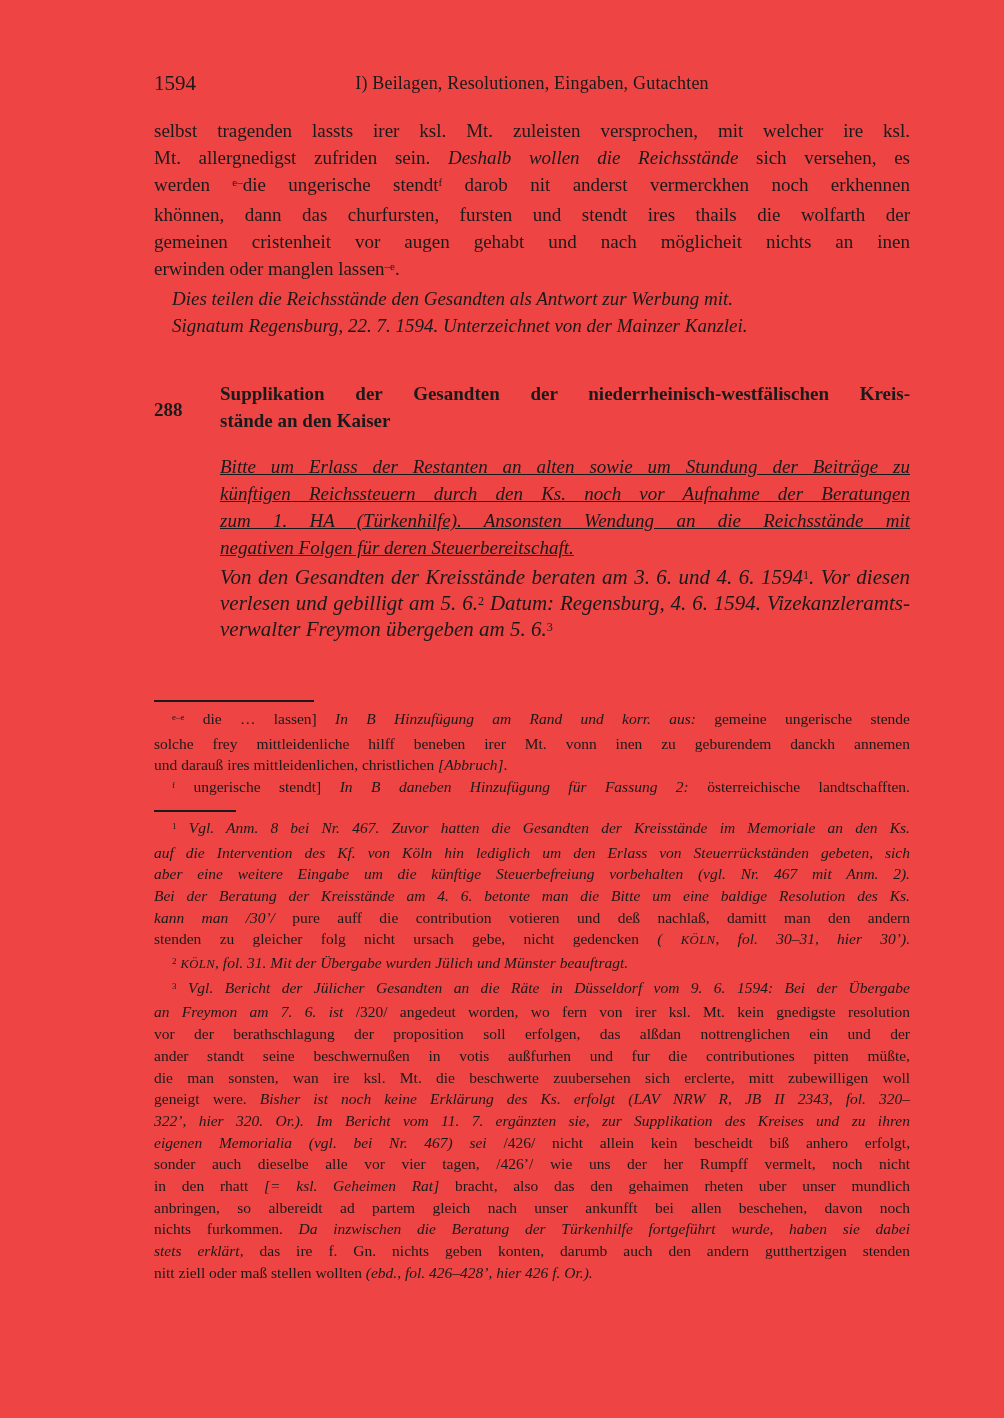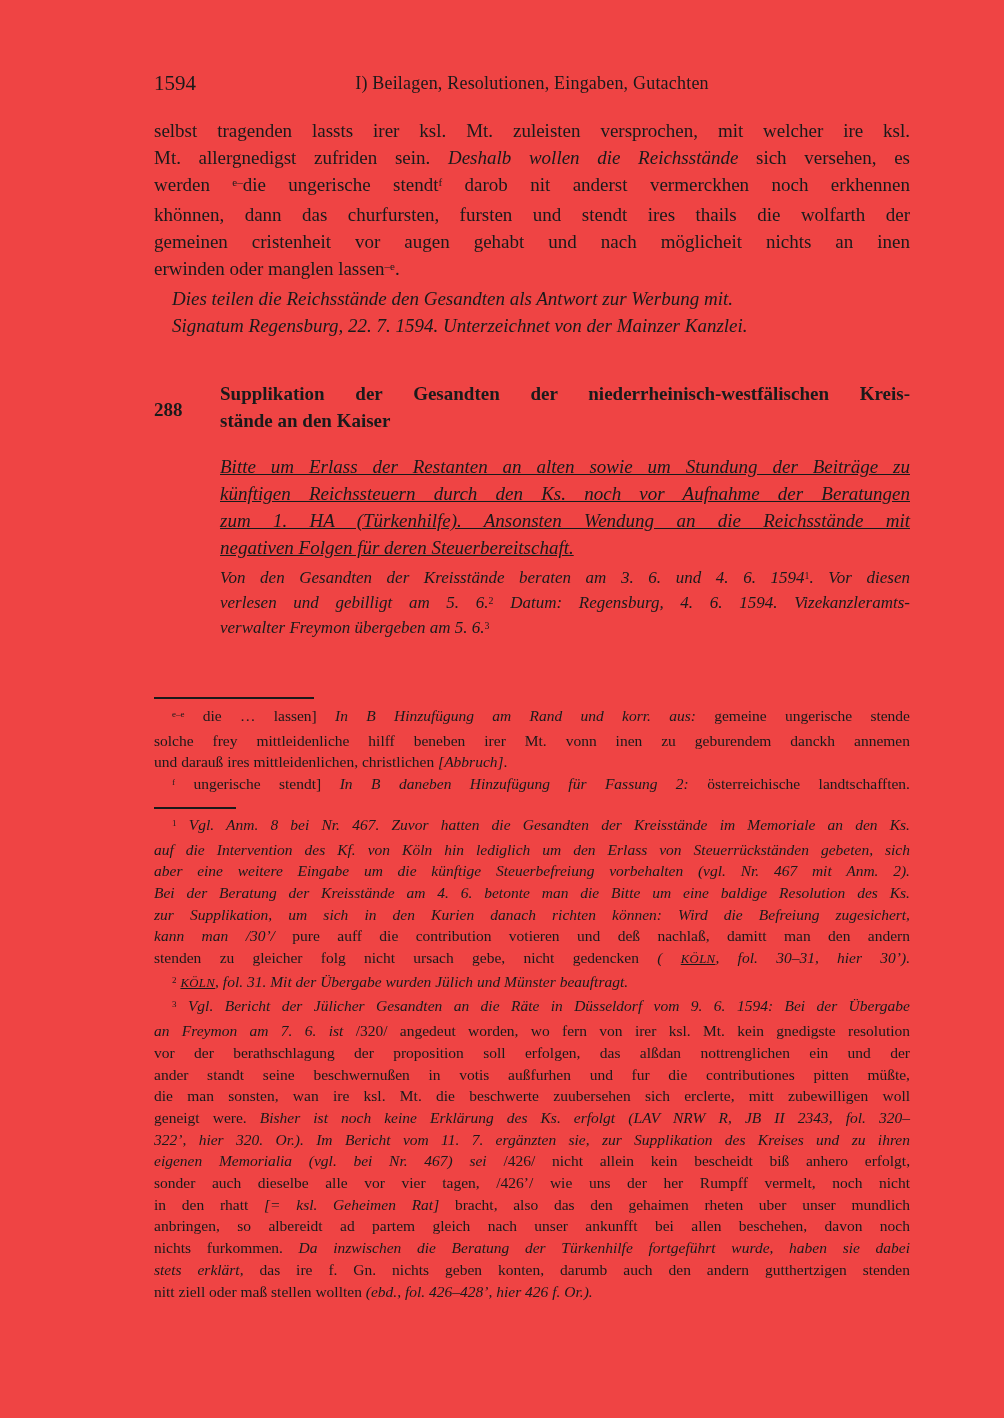--- a/index.html
+++ b/index.html
@@ -20,32 +20,32 @@
   .run-title{ text-align:center; font-size:18px; line-height:27px; letter-spacing:.2px; }
 
   
   .ln{ text-align:justify; text-align-last:justify; }
   [data-lines] .ln:last-child{ text-align-last:left; }
   .jall .ln:last-child{ text-align-last:justify; }
   .noj .ln{ text-align-last:left; }
   .it{ font-style:italic; }
   .bd{ font-weight:bold; }
   .sp{ font-size:58%; position:relative; top:-0.45em; font-style:normal; }
-  .sc{ font-style:italic; font-size:82%; letter-spacing:.03em;text-decoration:underline; }
+  .sc{ font-style:italic; font-size:82%; letter-spacing:.03em; }
 
   
   .body-para{ margin-top:20px; font-size:19px; line-height:27px; }
   .dispositio{ padding-left:18px; font-size:19px; line-height:27px; font-style:italic; }
 
   
   .entry{ margin-top:41px; margin-left:66px; position:relative; }
   .entry-num{ position:absolute; left:-66px; top:16px; font-weight:bold; font-size:19px; line-height:27px; }
   .heading{ font-weight:bold; font-size:19px; line-height:27px; }
   .summary{ margin-top:19px; margin-left:66px; font-size:19px; line-height:27px; font-style:italic;text-decoration:underline; }
-  .protocol{ margin-top:5px; margin-left:66px; font-size:17px; line-height:23px; font-style:italic; }
+  .protocol{ margin-top:5px; margin-left:66px; font-size:21px; line-height:23px; font-style:italic; }
 
   
   .rule{ height:2px; background:#1a1a1a; }
   .rule1{ width:160px; margin-top:56px; }
   .rule2{ width:82px; margin-top:9px; }
   .apparatus{ font-size:15.5px; line-height:21.7px; }
   .variants{ margin-top:6px; }
   .footnotes{ margin-top:5px; }
   .apparatus .note .ln:first-child{ text-indent:18px; }
 </style>
@@ -109,21 +109,20 @@
     </div>
 
     <div class="rule rule2"></div>
 
     <div class="apparatus footnotes">
       <div class="note jall" data-lines="apparatus.footnote_1_lines">
           <div class="ln"><span class="sp">1</span><span class="it"> Vgl. Anm. 8 bei Nr. 467. Zuvor hatten die Gesandten der Kreisstände im Memoriale an den Ks.</span></div>
           <div class="ln"><span class="it">auf die Intervention des Kf. von Köln hin lediglich um den Erlass von Steuerrückständen gebeten, sich</span></div>
           <div class="ln"><span class="it">aber eine weitere Eingabe um die künftige Steuerbefreiung vorbehalten (vgl. Nr. 467 mit Anm. 2).</span></div>
           <div class="ln"><span class="it">Bei der Beratung der Kreisstände am 4. 6. betonte man die Bitte um eine baldige Resolution des Ks.</span></div>
-          <div class="ln"><span class="it">zur Supplikation, um sich in den Kurien danach richten können: Wird die Befreiung zugesichert,</span></div>
           <div class="ln"><span class="it">kann man /30’/</span><span> pure auff die contribution votieren und deß nachlaß, damitt man den andern</span></div>
           <div class="ln"><span>stenden zu gleicher folg nicht ursach gebe, nicht gedencken </span><span class="it">( </span><span class="sc">KÖLN</span><span class="it">, fol. 30–31, hier 30’).</span></div>
         </div>
       <div class="note" data-lines="apparatus.footnote_2_lines">
           <div class="ln"><span class="sp">2</span><span class="it"> </span><span class="sc">KÖLN</span><span class="it">, fol. 31. Mit der Übergabe wurden Jülich und Münster beauftragt.</span></div>
         </div>
       <div class="note" data-lines="apparatus.footnote_3_lines">
           <div class="ln"><span class="sp">3</span><span class="it"> Vgl. Bericht der Jülicher Gesandten an die Räte in Düsseldorf vom 9. 6. 1594: Bei der Übergabe</span></div>
           <div class="ln"><span class="it">an Freymon am 7. 6. ist</span><span> /320/ angedeut worden, wo fern von irer ksl. Mt. kein gnedigste resolution</span></div>
           <div class="ln"><span>vor der berathschlagung der proposition soll erfolgen, das alßdan nottrenglichen ein und der</span></div>

